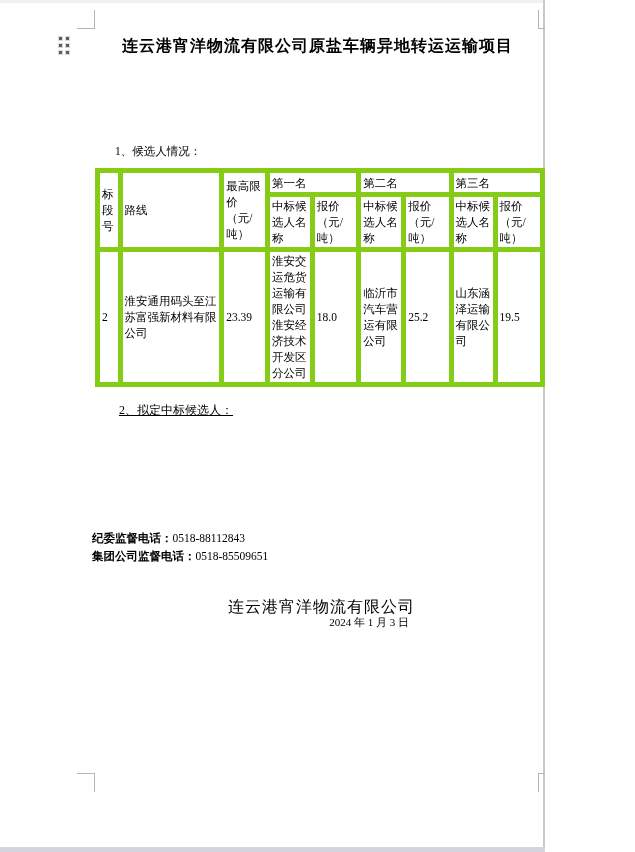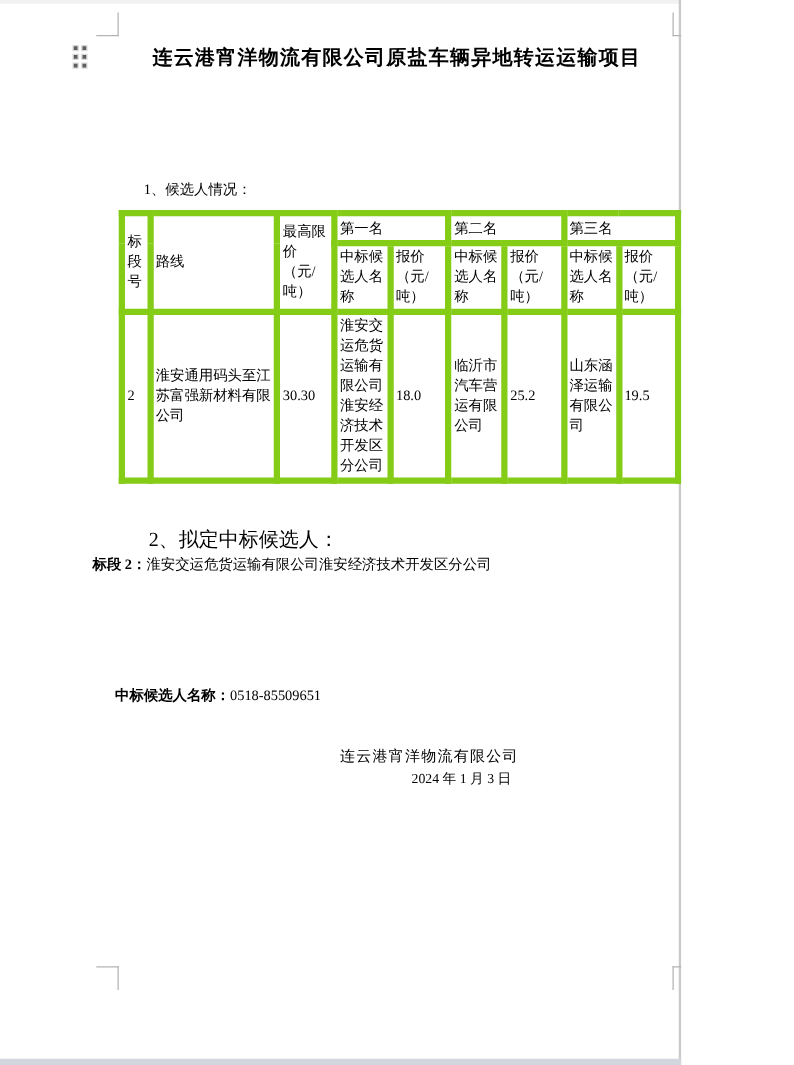--- a/index.html
+++ b/index.html
@@ -29,28 +29,28 @@
 
   .abs{position:absolute;text-align:center;}
   .title{left:0;width:635px;text-align:center;font-size:16px;font-weight:bold;
     letter-spacing:1px;white-space:pre;}
   .t1{top:36px;} .t2{top:68px;}
 
   .para{font-size:11.5px;line-height:17px;text-align:justify;white-space:pre-wrap;}
   .intro{top:109px;left:58px;width:528px;text-indent:54px;}
   .sec1{top:144px;left:115px;font-size:11.5px;}
   .remark{top:397px;left:92px;font-size:11.5px;white-space:pre-wrap;}
-  .sec2{top:422px;left:119px;font-size:16px;}
+  .sec2{top:402px;left:119px;font-size:12px;text-decoration:underline;}
   .winner{top:444px;left:74px;font-size:11.5px;}
   .winner .lbl{font-weight:bold;}
   .publicity{top:463px;left:58px;width:528px;text-indent:54px;line-height:21.5px;}
   .phone{font-size:11.5px;}
   .phone .lbl{font-weight:bold;}
   .ph1{top:531px;left:92px;} .ph2{top:549px;left:92px;}
-  .sig-co{top:597px;right:130px;font-size:12px;letter-spacing:1px;}
+  .sig-co{top:597px;right:130px;font-size:16px;letter-spacing:1px;}
   .sig-dt{top:615px;right:136px;font-size:11px;margin-left:44px;}
 
   
   table.bid{position:absolute;top:168px;left:95px;border-collapse:collapse;table-layout:fixed;
     font-size:11.5px;}
   table.bid td{border:5px solid #84cc16;text-align:left;vertical-align:middle;
     padding:1px 2px;word-break:break-all;line-height:16px;}
   tr.r-group{height:24px;} tr.r-sub{height:54px;} tr.r-data{height:134px;}
   td.c-head{line-height:15px;}
 </style>
@@ -106,35 +106,35 @@
       <td class="c-head">中标候选人名称</td>
       <td class="c-head">报价（元/吨）</td>
       <td class="c-head">中标候选人名称</td>
       <td class="c-head">报价（元/吨）</td>
       <td class="c-head">中标候选人名称</td>
       <td class="c-head">报价（元/吨）</td>
     </tr>
     <tr class="r-data">
       <td>2</td>
       <td>淮安通用码头至江苏富强新材料有限公司</td>
-      <td>30.30</td>
+      <td>23.39</td>
       <td>淮安交运危货运输有限公司淮安经济技术开发区分公司</td>
       <td>18.0</td>
       <td>临沂市汽车营运有限公司</td>
       <td>25.2</td>
       <td>山东涵泽运输有限公司</td>
       <td>19.5</td>
     </tr>
   </tbody>
     </table>
 
   <div class="abs sec2">2、拟定中标候选人：</div>
 
-  <div class="abs winner"><span class="lbl">标段 2：</span><span>淮安交运危货运输有限公司淮安经济技术开发区分公司</span></div>
 
 
+  <div class="abs phone ph1"><span class="lbl">纪委监督电话：</span><span>0518-88112843</span></div>
 
-  <div class="abs phone ph2"><span class="lbl">中标候选人名称：</span><span>0518-85509651</span></div>
+  <div class="abs phone ph2"><span class="lbl">集团公司监督电话：</span><span>0518-85509651</span></div>
 
   <div class="abs sig-co">连云港宵洋物流有限公司</div>
   <div class="abs sig-dt">2024 年 1 月 3 日</div>
 
 </div>
 
 </body></html>

